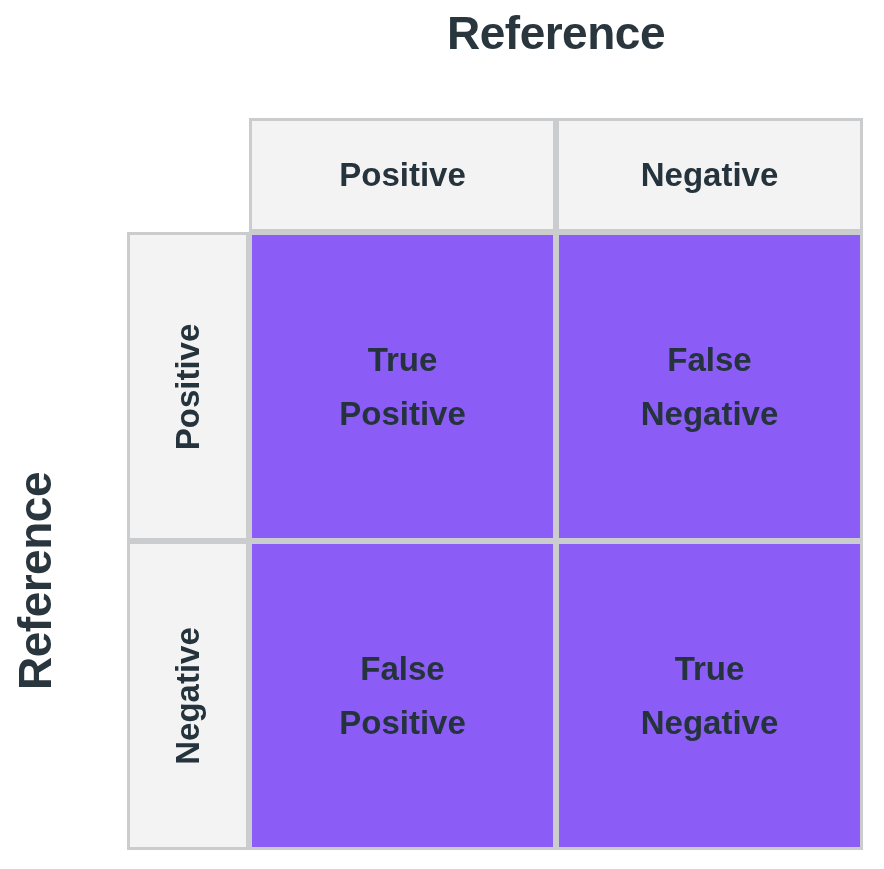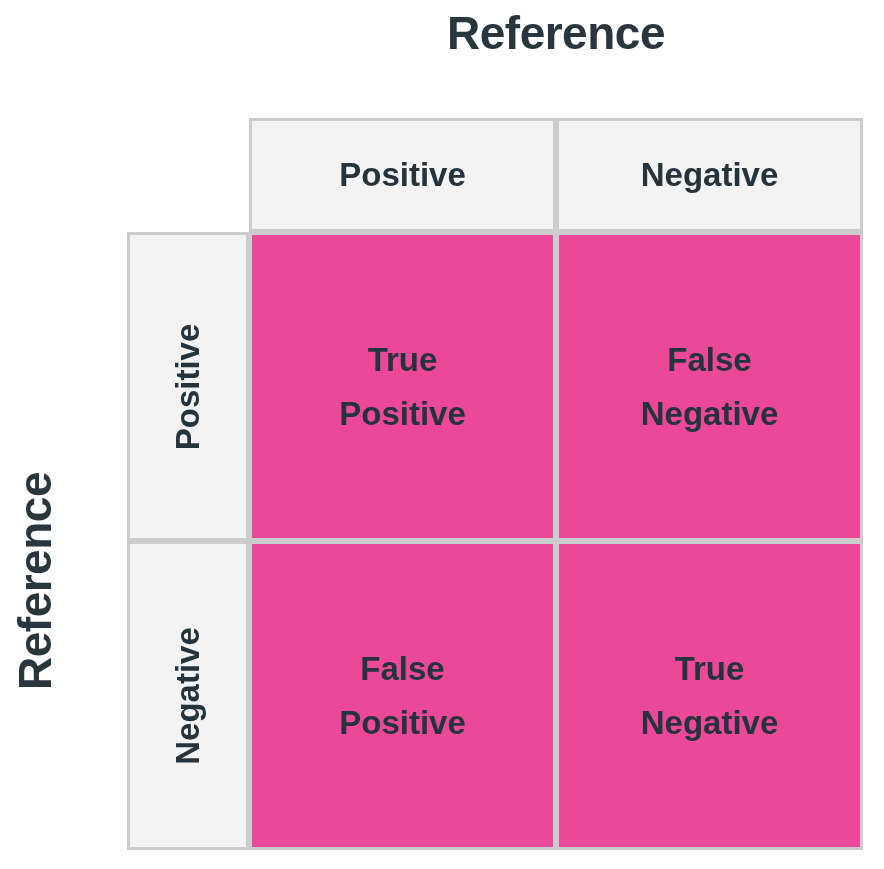--- a/index.html
+++ b/index.html
@@ -111,21 +111,21 @@
     top: 50%;
     transform: translate(-50%, -50%) rotate(-90deg);
     font-size: 33px;
     font-weight: bold;
     color: #25333c;
     white-space: nowrap;
   }
 
   .matrix-cell {
     flex: 1 1 0;
-    background: #ec4899;
+    background: #8b5cf6;
     border: 3px solid #cbccce;
     box-sizing: border-box;
     display: flex;
     flex-direction: column;
     align-items: center;
     justify-content: center;
     font-size: 33px;
     font-weight: bold;
     color: #25333c;
     line-height: 1.62;

